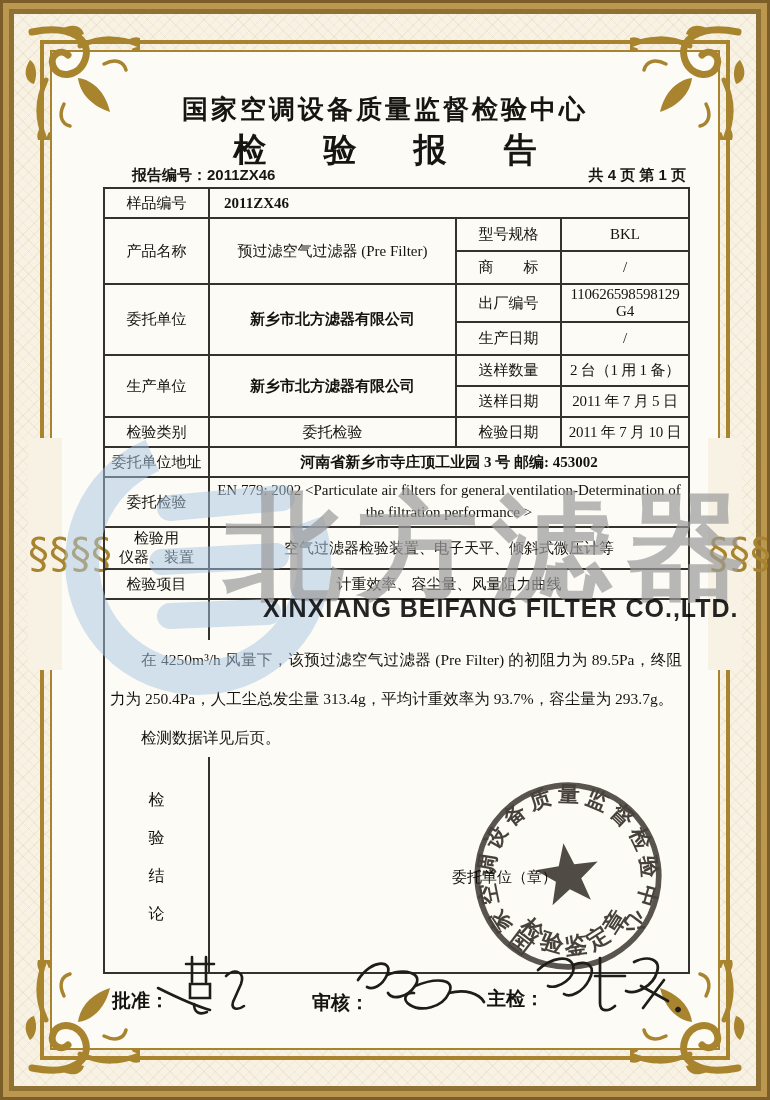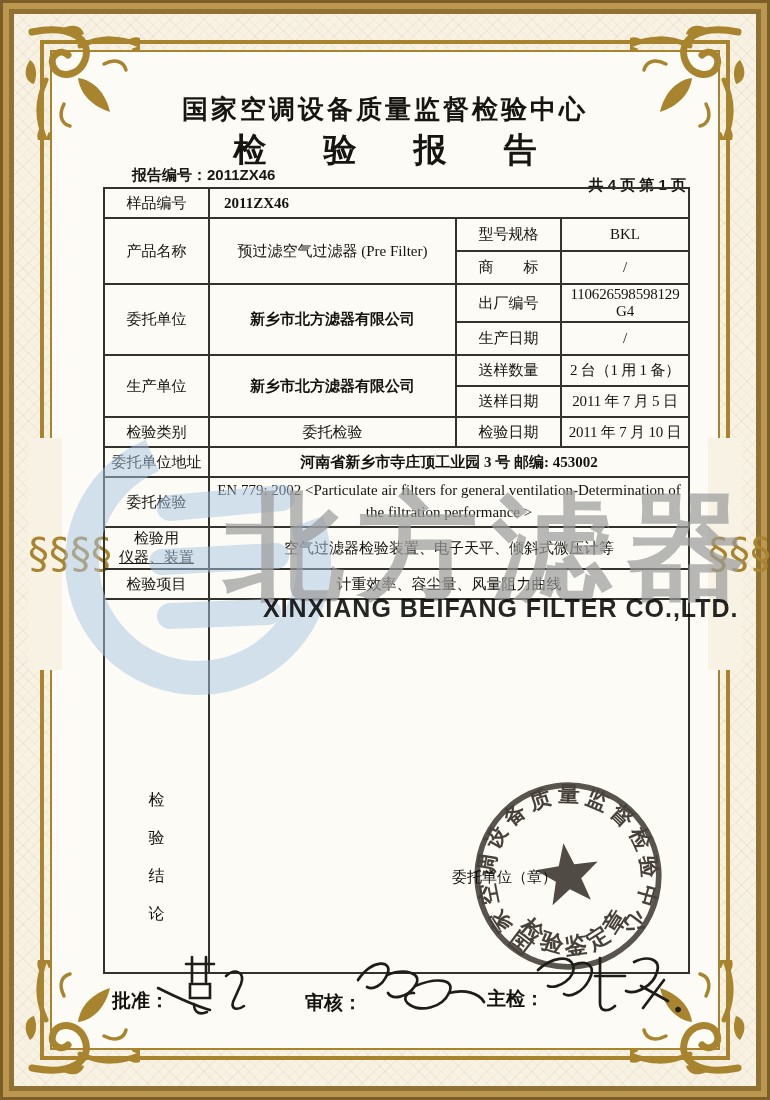--- a/index.html
+++ b/index.html
@@ -21,21 +21,21 @@
   .content{position:absolute;left:0;top:0;width:770px;height:1100px;}
   .center-name{position:absolute;left:0;top:92px;width:770px;text-align:center;
                font-family:"Liberation Sans",sans-serif;font-weight:bold;font-size:26px;
                letter-spacing:3px;color:#171512;}
   .doc-title{position:absolute;left:0;top:128px;width:770px;text-align:center;
              font-family:"Liberation Sans",sans-serif;font-weight:bold;font-size:33px;
              letter-spacing:24px;text-indent:24px;color:#171512;}
   .meta-left{position:absolute;left:88px;top:166px;font-family:"Liberation Sans",sans-serif;
              font-weight:bold;font-size:15px;color:#191713;margin-left:44px;}
   .meta-right{position:absolute;right:84px;top:166px;font-family:"Liberation Sans",sans-serif;
-              font-weight:bold;font-size:15px;color:#191713;margin-top:10px;}
+              font-weight:bold;font-size:15px;color:#191713;}
   table.rep{position:absolute;left:103px;top:187px;width:585px;border-collapse:collapse;table-layout:fixed;}
   table.rep td{border:2px solid #34322d;text-align:center;vertical-align:middle;
                font-size:15px;color:#15130f;padding:1px 4px;}
   td.sm{font-size:13.5px;letter-spacing:-.2px;}
   tr.h30 td{height:26px;} tr.h33 td{height:29px;} tr.h31 td{height:27px;}
   tr.h50 td{height:46px;} tr.h40 td{height:36px;}
   td.basis{font-size:14.5px;line-height:1.45;padding:2px 10px;}
   td.concl{height:370px;vertical-align:top;}
   .vlabel{display:flex;flex-direction:column;align-items:center;gap:17px;padding-top:142px;
           font-size:16px;color:#15130f;}
@@ -184,21 +184,21 @@
         <td>委托单位地址</td>
         <td colspan="3" style="font-weight:bold;">河南省新乡市寺庄顶工业园 3 号  邮编: 453002</td>
       </tr>
       <tr class="h50">
         <td>委托检验</td>
         <td colspan="3" class="basis">EN 779: 2002 &lt;Particulate air filters for general ventilation-Determination of the filtration performance &gt;</td>
       </tr>
       <tr class="h40">
         <td>
           <span style="display:block;">检验用</span>
-          <span style="display:block;text-decoration:underline;">仪器、装置</span>
+          <span style="display:block;">仪器、装置</span>
         </td>
         <td colspan="3">空气过滤器检验装置、电子天平、倾斜式微压计等</td>
       </tr>
       <tr class="h30">
         <td>检验项目</td>
         <td colspan="3">计重效率、容尘量、风量阻力曲线</td>
       </tr>
       <tr>
         <td class="concl">
           <div class="vlabel">
@@ -206,20 +206,24 @@
             <span>验</span>
             <span>结</span>
             <span>论</span>
           </div>
         </td>
         <td colspan="3" class="concl"></td>
       </tr>
     </tbody>
       </table>
 
+    <div class="para-block">
+      <p>在 4250m³/h 风量下，该预过滤空气过滤器 (Pre Filter) 的初阻力为 89.5Pa，终阻力为 250.4Pa，人工尘总发尘量 313.4g，平均计重效率为 93.7%，容尘量为 293.7g。</p>
+      <p>检测数据详见后页。</p>
+    </div>
 
     <div class="unit-label">委托单位（章）</div>
 
     <svg class="logo-blue" width="300" height="290" viewBox="0 0 300 290">
       <g stroke="#a9c6e4" fill="none">
         <circle cx="148" cy="142" r="116" stroke-width="34" stroke-dasharray="540 190" stroke-dashoffset="-30" transform="rotate(-35 148 142)"></circle>
         <path stroke-width="26" stroke-linecap="round" d="M120 88 L232 78"></path>
         <path stroke-width="26" stroke-linecap="round" d="M112 142 L226 136"></path>
         <path stroke-width="26" stroke-linecap="round" d="M120 196 L218 192"></path>
       </g>
@@ -244,21 +248,21 @@
 
     <div class="foot-label" style="left:112px;top:988px;">批准：</div>
     <svg class="sig" style="left:152px;top:952px;" width="120" height="75" viewBox="0 0 120 75">
       <g fill="none" stroke="#1f1d1a" stroke-width="2.6" stroke-linecap="round">
         <path d="M6 36 C26 46 44 54 58 58"></path>
         <path d="M34 12 H62 M40 5 V30 M54 5 V30"></path>
         <path d="M38 32 h20 v14 h-20 z M42 52 c0 9 6 11 13 8"></path>
         <path d="M74 24 c10 -9 19 -3 15 8 l-8 18 c-2 7 4 9 11 4"></path>
       </g>
     </svg>
-    <div class="foot-label" style="left:305px;top:990px;">审核：</div>
+    <div class="foot-label" style="left:312px;top:990px;">审核：</div>
     <svg class="sig" style="left:352px;top:948px;" width="140" height="80" viewBox="0 0 140 80">
       <g fill="none" stroke="#1f1d1a" stroke-width="2.7" stroke-linecap="round">
         <path d="M6 32 C20 10 42 12 35 27 C30 38 21 42 15 39"></path>
         <path d="M35 27 C53 20 72 25 63 38 C55 50 40 52 36 45"></path>
         <path d="M63 38 C85 29 104 31 97 45 C90 60 69 64 58 57 C50 52 53 44 62 45"></path>
         <path d="M97 45 C113 41 127 45 132 54"></path>
       </g>
     </svg>
     <div class="foot-label" style="left:487px;top:986px;">主检：</div>
     <svg class="sig" style="left:528px;top:944px;" width="160" height="80" viewBox="0 0 160 80">

